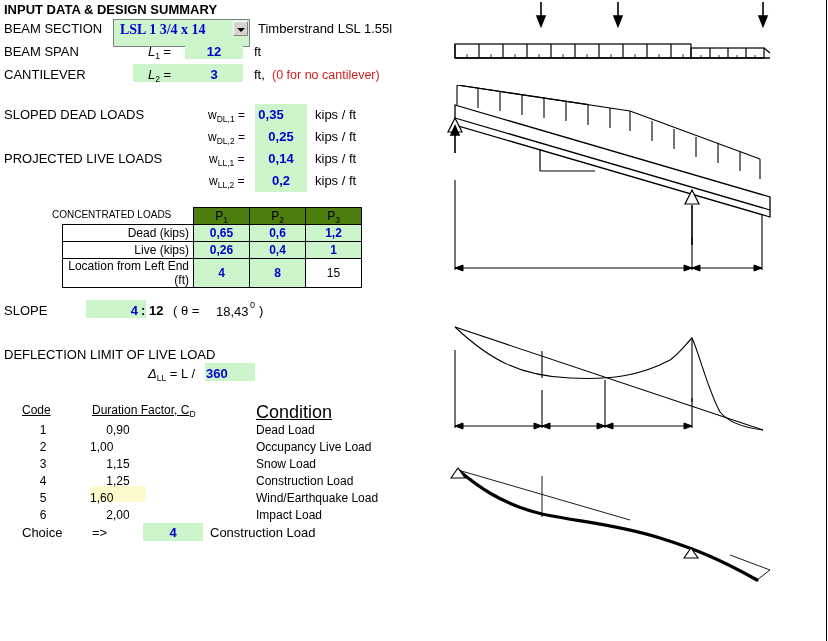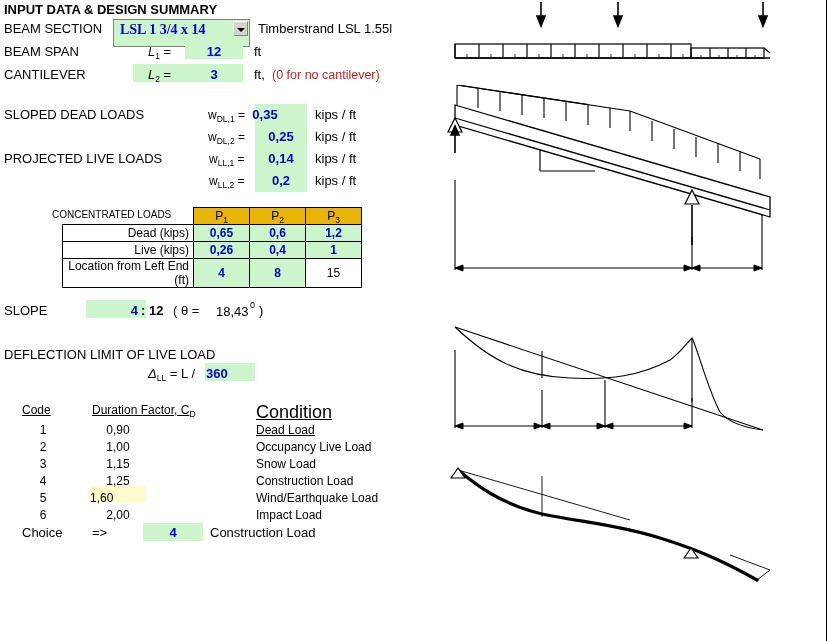--- a/index.html
+++ b/index.html
@@ -52,21 +52,21 @@
   .strip{position:absolute;background:#ccf5cc;}
 
   
   #cl-table{position:absolute;left:62px;top:207px;border-collapse:collapse;}
   #cl-table td,#cl-table th{
     border:1px solid #000;font-size:12px;padding:0 4px;height:17px;
     font-weight:normal;box-sizing:border-box;
   }
   #cl-table .rowlabel{text-align:right;width:131px;border-left:1px solid #000;margin-left:13px;}
   #cl-table .pcol{width:56px;text-align:center;}
-  #cl-table .hd{text-align:center;background:#eab308;}
+  #cl-table .hd{text-align:center;background:#4d7c0f;}
   #cl-table .gcell{background:#ccf5cc;color:#0000cd;font-weight:bold;text-align:center;}
   #cl-table .wcell{background:#ffffff;color:#000;text-align:center;}
   #cl-head-label{position:absolute;left:4px;top:209px;font-size:10px;margin-left:48px;}
 
   
   .ct{font-size:12px;}
   .ul{text-decoration:underline;}
 
   
   #right-panel{position:absolute;left:430px;top:0;width:398px;height:641px;}
@@ -116,21 +116,21 @@
 
   <div class="abs lbl nw" style="left:4px;top:107px;">SLOPED DEAD LOADS</div>
   <div class="abs lbl nw" style="left:4px;top:151px;">PROJECTED LIVE LOADS</div>
 
   <div class="strip" style="left:255px;top:104px;width:52px;height:88px;"></div>
 
   <div class="abs lbl-sm nw" style="left:208px;top:108px;">
     <span>w</span><span class="sub">DL,1</span>
     <span>=</span>
   </div>
-  <div class="abs val nw" style="left:249px;top:107px;width:32px;text-align:center;">0,35</div>
+  <div class="abs val nw" style="left:255px;top:107px;width:32px;text-align:center;">0,35</div>
   <div class="abs lbl nw" style="left:315px;top:107px;">kips / ft</div>
 
   <div class="abs lbl-sm nw" style="left:208px;top:130px;">
     <span>w</span><span class="sub">DL,2</span>
     <span>=</span>
   </div>
   <div class="abs val nw" style="left:255px;top:129px;width:52px;text-align:center;">0,25</div>
   <div class="abs lbl nw" style="left:315px;top:129px;">kips / ft</div>
 
   <div class="abs lbl-sm nw" style="left:209px;top:152px;">
@@ -198,24 +198,24 @@
   <div class="abs ct ul nw" style="left:22px;top:403px;">Code</div>
   <div class="abs ct ul nw" style="left:92px;top:403px;">
     <span>Duration Factor, C</span><span class="sub">D</span>
   </div>
   <div class="abs ul nw" style="left:256px;top:402px;font-size:18px;">Condition</div>
 
   <div class="abs yellow" style="left:90px;top:486px;width:56px;height:16px;"></div>
 
   <div class="abs ct nw" style="left:22px;top:423px;width:42px;text-align:center;">1</div>
   <div class="abs ct nw" style="left:90px;top:423px;width:56px;text-align:center;">0,90</div>
-  <div class="abs ct nw" style="left:256px;top:423px;text-decoration:underline;">Dead Load</div>
+  <div class="abs ct nw" style="left:256px;top:423px;">Dead Load</div>
 
   <div class="abs ct nw" style="left:22px;top:440px;width:42px;text-align:center;">2</div>
-  <div class="abs ct nw" style="left:90px;top:440px;width:56px;text-align:center;">1,00</div>
+  <div class="abs ct nw" style="left:90px;top:440px;width:56px;text-align:left;">1,00</div>
   <div class="abs ct nw" style="left:256px;top:440px;">Occupancy Live Load</div>
 
   <div class="abs ct nw" style="left:22px;top:457px;width:42px;text-align:center;">3</div>
   <div class="abs ct nw" style="left:90px;top:457px;width:56px;text-align:center;">1,15</div>
   <div class="abs ct nw" style="left:256px;top:457px;">Snow Load</div>
 
   <div class="abs ct nw" style="left:22px;top:474px;width:42px;text-align:center;">4</div>
   <div class="abs ct nw" style="left:90px;top:474px;width:56px;text-align:center;">1,25</div>
   <div class="abs ct nw" style="left:256px;top:474px;">Construction Load</div>
 

